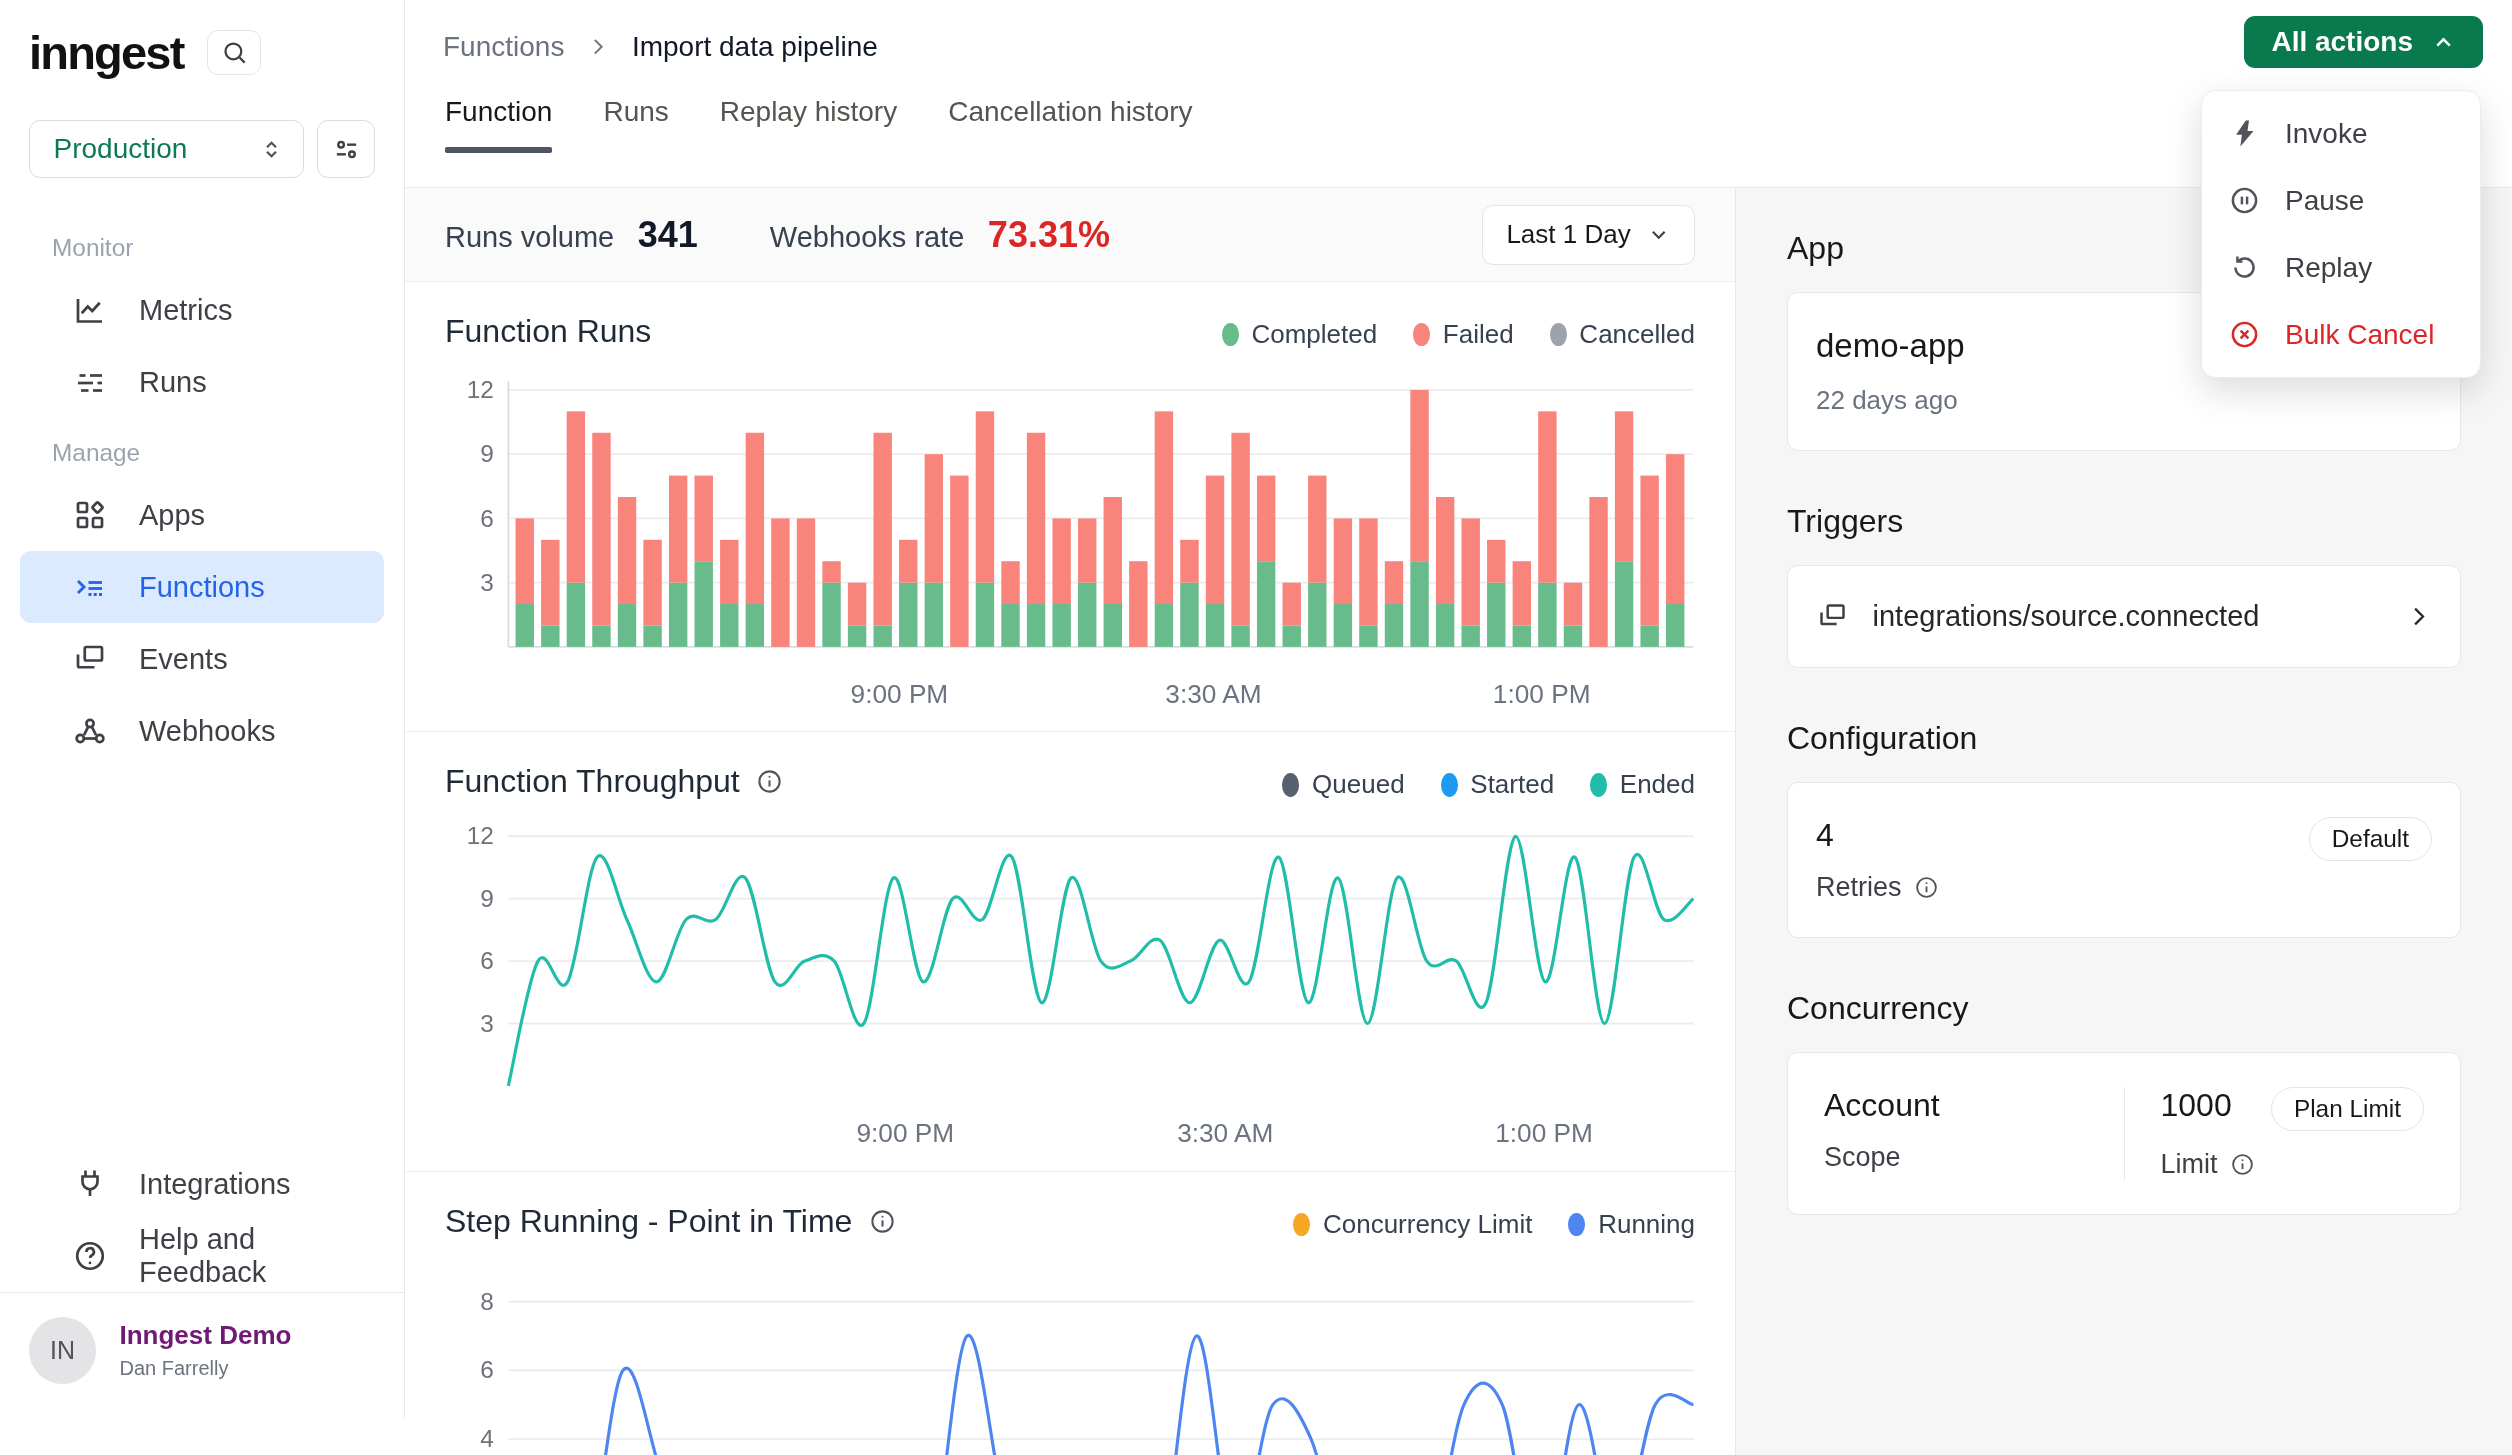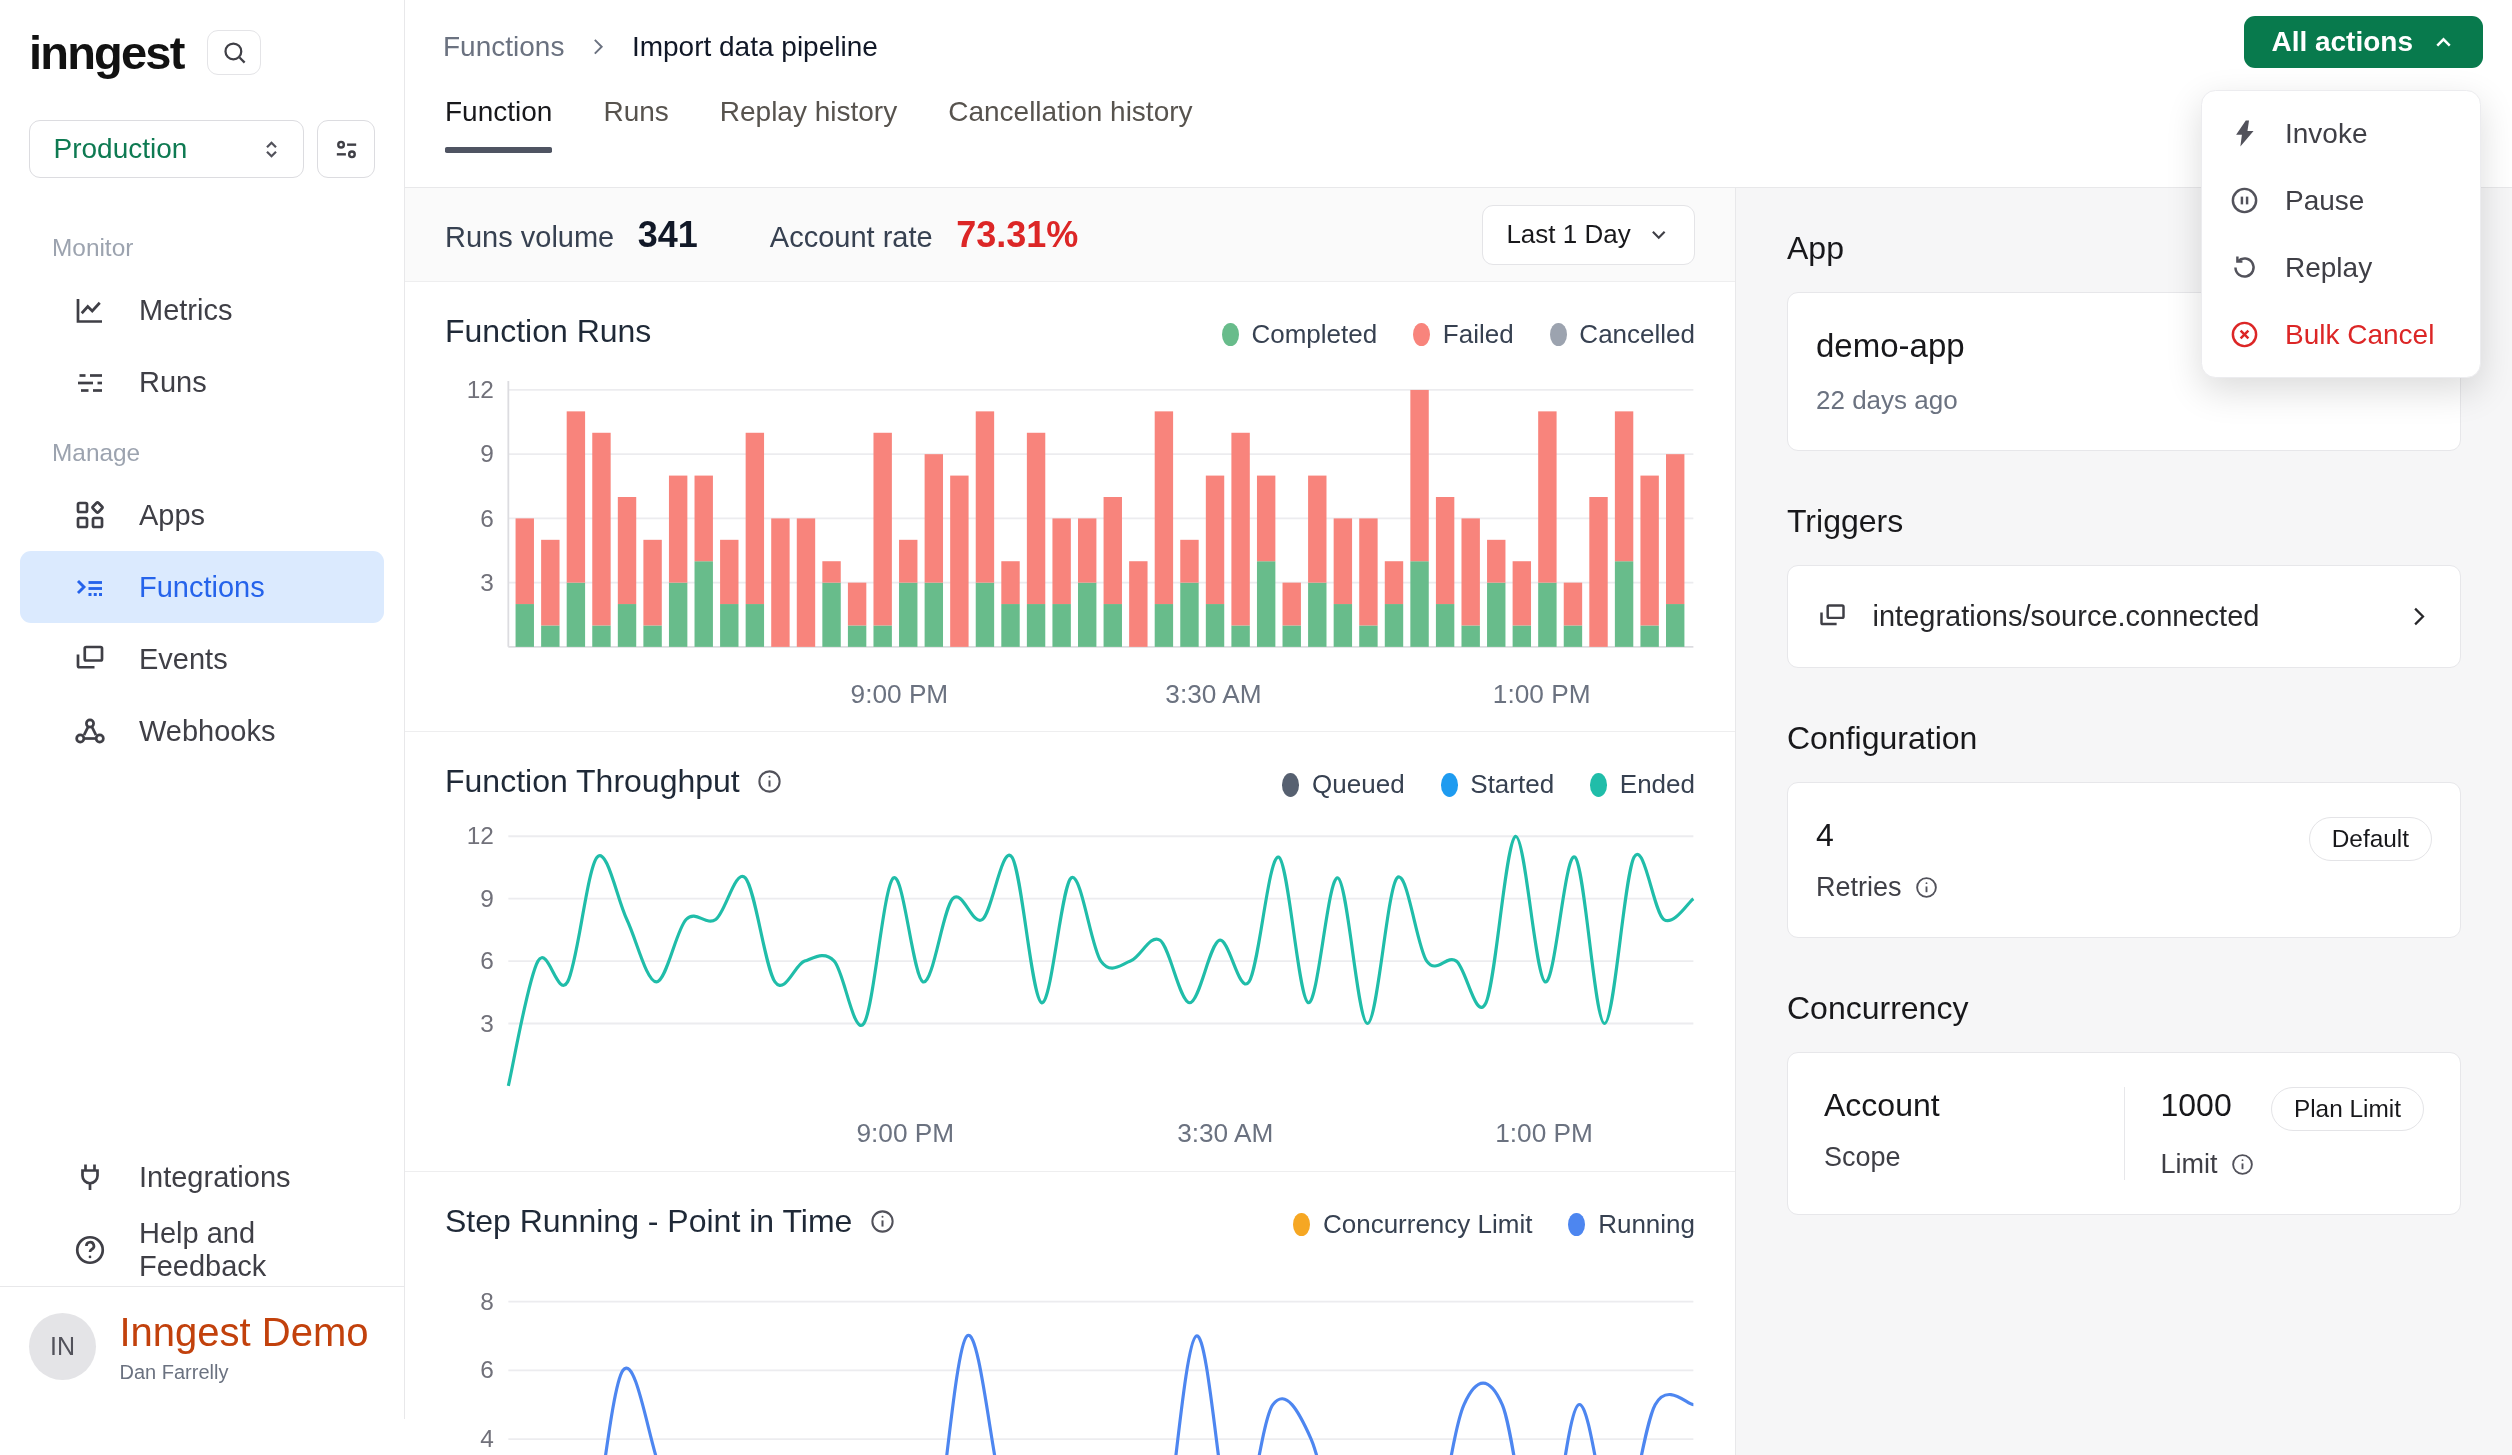--- a/index.html
+++ b/index.html
@@ -25,21 +25,21 @@
   .nav-item { display:flex; align-items:center; gap:31px; height:72px; padding-left:52px;
     margin:0 20px; border-radius:11px; font-size:29px; color:#3f3f46; cursor:pointer; }
   .nav-item svg { flex:0 0 auto; }
   .nav-item.active { background:#dbeafe; color:#2563eb; }
   .side-spacer { flex:1; }
   .side-footer { padding-bottom:12px; }
   .user-row { border-top:1.8px solid #e8e8ea; display:flex; align-items:center; gap:23.5px;
     padding:23.5px 29px; }
   .avatar { width:67px; height:67px; border-radius:50%; background:#e4e4e7; color:#52525b;
     display:flex; align-items:center; justify-content:center; font-size:25px; }
-  .user-meta .org { font-size:40px; color:#c2410c; }
+  .user-meta .org { font-size:26px; color:#701a75;font-weight:bold; }
   .user-meta .person { font-size:20px; color:#6b7280; margin-top:5.4px; }
 
   
   .content { position:absolute; left:405px; top:0; width:2107px; height:1456px; }
   .topbar { position:relative; height:188px; background:#fff; border-bottom:1.8px solid #e8e8ea; }
   .breadcrumb { display:flex; align-items:center; gap:22px; padding:31px 0 0 38px; font-size:28px; }
   .breadcrumb .crumb-root { color:#6b7280; }
   .breadcrumb .crumb-current { color:#111827; }
   .tabs { display:flex; gap:51px; padding:33px 0 0 40px; font-size:28px; color:#57534e; }
   .tab { padding-bottom:23.5px; position:relative; cursor:pointer; }
@@ -247,21 +247,21 @@
 
   <div class="body-row">
 
     <div class="charts-col">
       <div class="stats-band">
         <div class="stat">
           <span class="lbl">Runs volume</span>
           <span class="val">341</span>
         </div>
         <div class="stat">
-          <span class="lbl">Account rate</span>
+          <span class="lbl">Webhooks rate</span>
           <span class="val red">73.31%</span>
         </div>
         <button class="range-btn">
           <span>Last 1 Day</span>
           <svg class="icon" width="23.5" height="23.5" viewBox="0 0 24 24" fill="none" stroke="#3f3f46" stroke-width="2.2">
               <path d="M6 9l6 6 6-6"></path>
             </svg>
         </button>
       </div>
 

